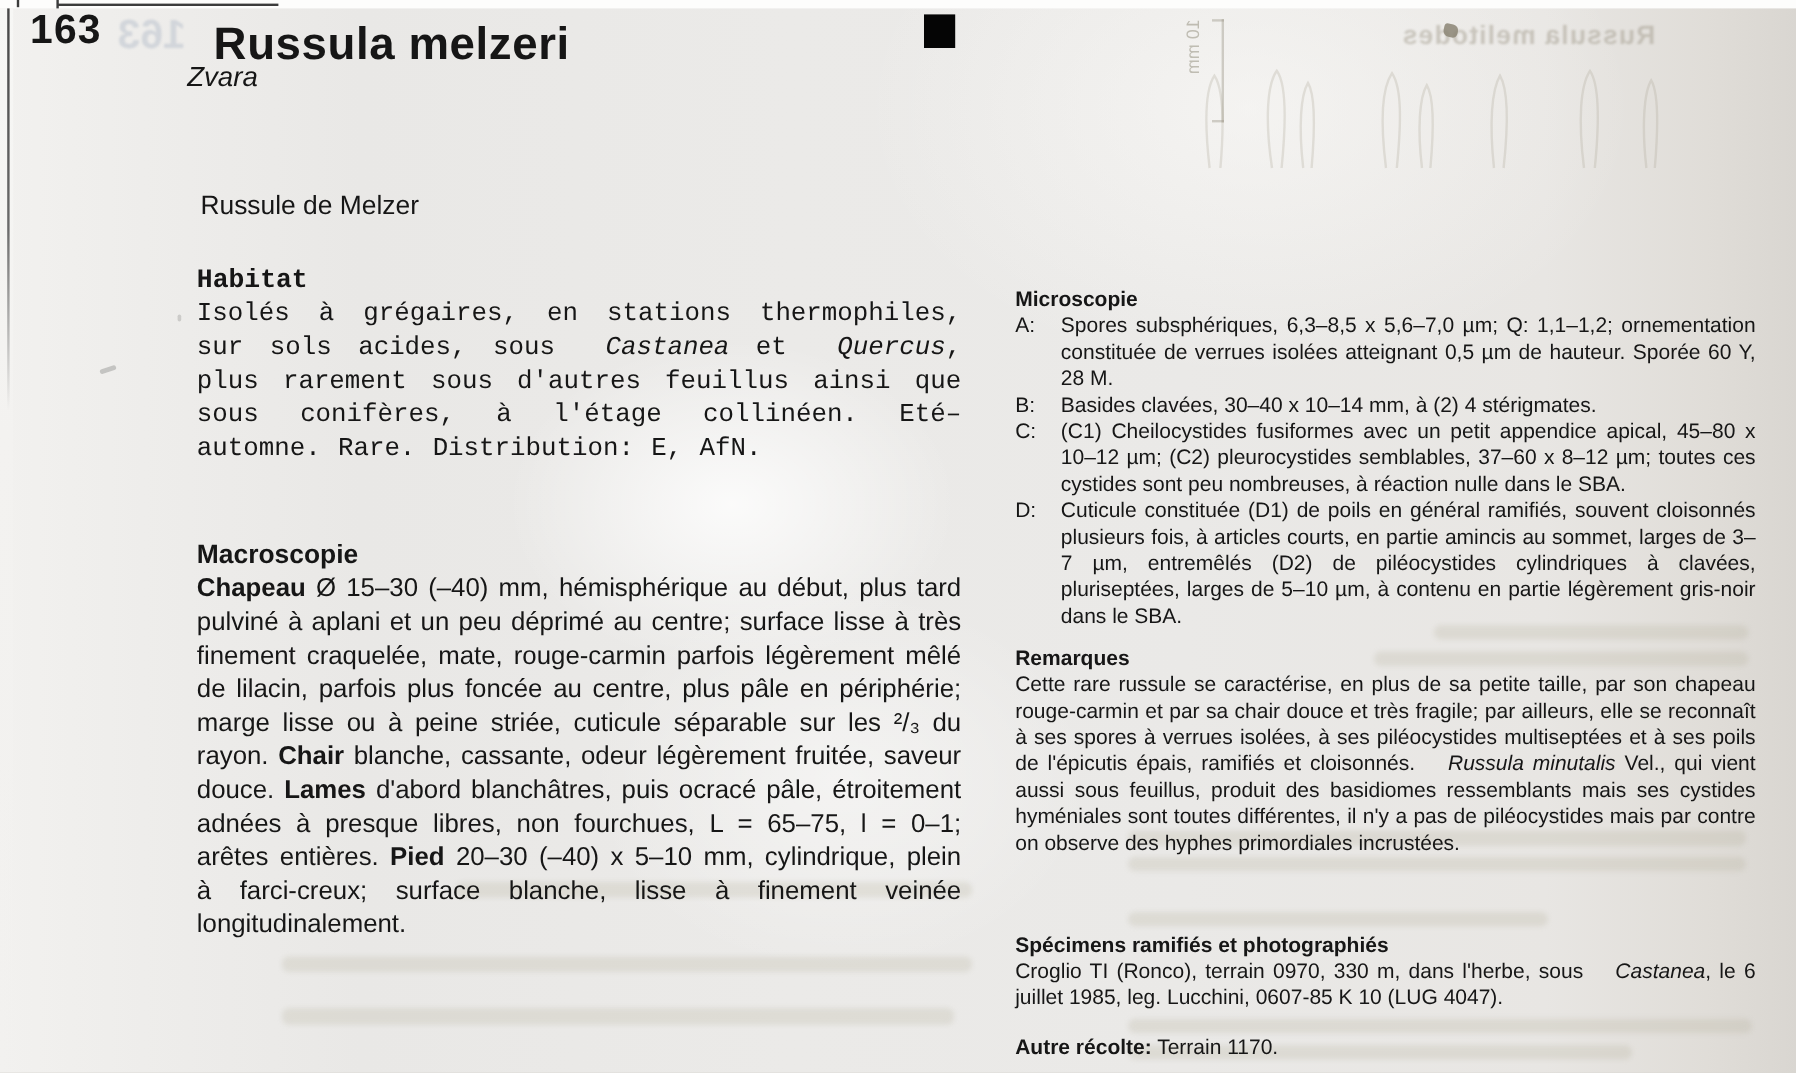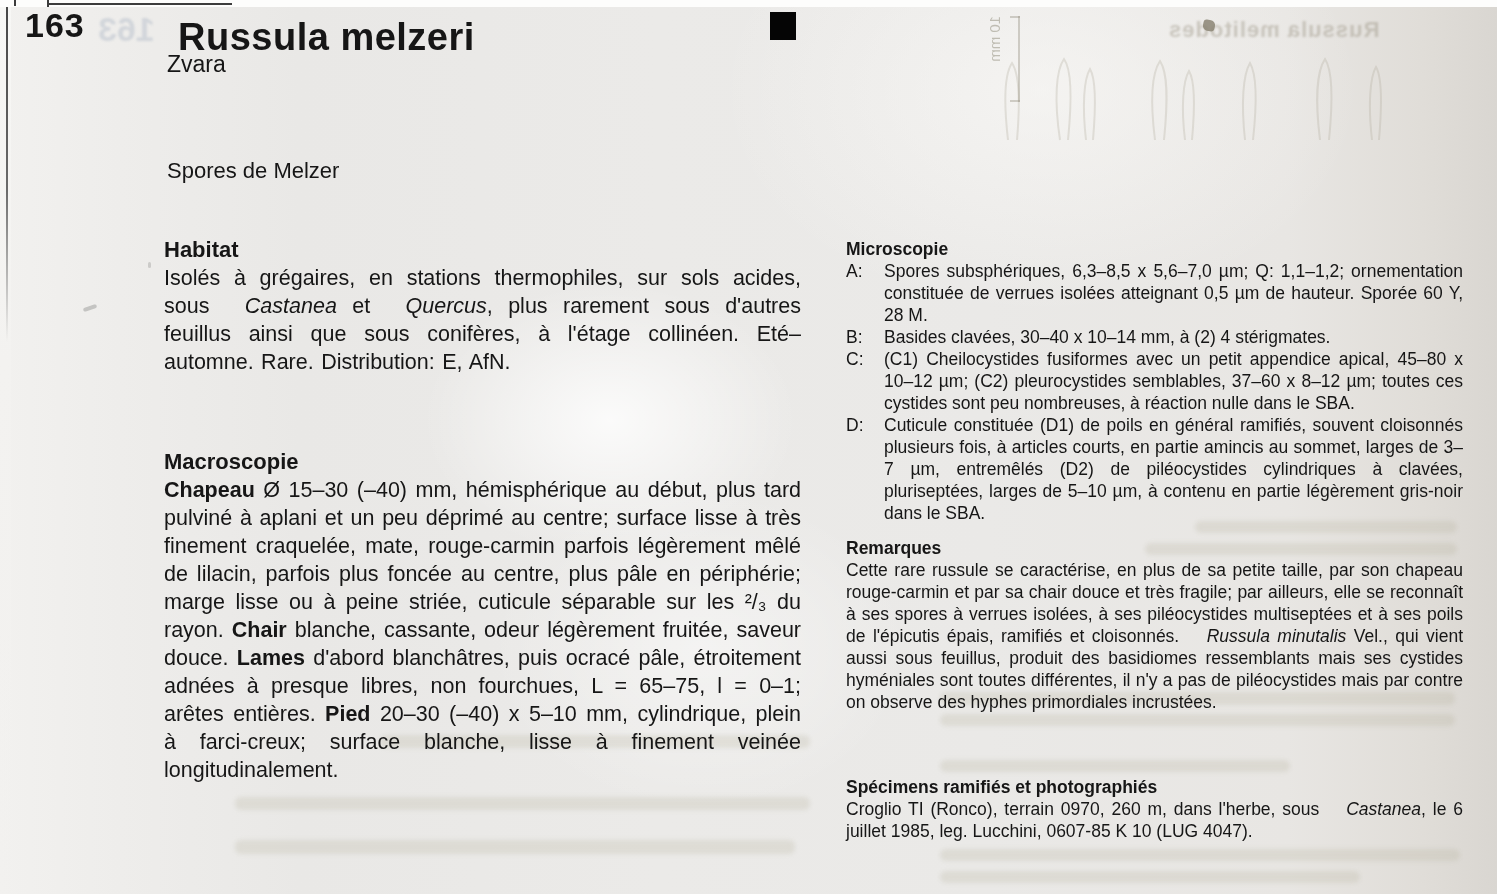--- a/index.html
+++ b/index.html
@@ -43,21 +43,21 @@
   .ghost-scale::before,.ghost-scale::after{content:"";position:absolute;left:-2px;width:10px;height:2px;background:rgba(150,145,130,0.4);}
   .ghost-scale::before{top:0;}
   .ghost-scale::after{bottom:0;}
   .ghost-svg{position:absolute;left:990px;top:45px;opacity:.5;}
   
   .page-number{position:absolute;left:25px;top:6px;font-size:34px;font-weight:bold;letter-spacing:1px;}
   .ghost-number{position:absolute;left:98px;top:10px;font-size:34px;font-weight:bold;
     color:rgba(188,195,206,0.55);transform:scaleX(-1);filter:blur(1px);}
   .title{position:absolute;left:166px;top:4px;font-size:38px;font-weight:bold;letter-spacing:0.5px;}
   .marker-square{position:absolute;left:770px;top:12px;width:26px;height:28px;background:#050505;}
-  .author{position:absolute;left:167px;top:51px;font-size:23px;}
+  .author{position:absolute;left:156px;top:51px;font-size:23px;font-style:italic;}
   .vernacular{position:absolute;left:167px;top:158px;font-size:22px;}
   
   .lcol{position:absolute;left:164px;width:637px;font-size:21.5px;line-height:28px;}
   .rcol{position:absolute;left:846px;width:617px;font-size:17.5px;line-height:22px;}
   h3{margin:0;font-size:inherit;line-height:inherit;font-weight:bold;}
   .lcol h3{font-size:22px;}
   p{margin:0;text-align:justify;}
   .lcol p{word-spacing:1.5px;}
   .b{font-weight:bold;}
   .i{font-style:italic;margin-left:20px;}
@@ -103,23 +103,23 @@
   <div class="ghost" style="left:940px;top:714px;width:515px;height:12px;"></div>
   <div class="ghost" style="left:940px;top:760px;width:350px;height:12px;"></div>
   <div class="ghost" style="left:940px;top:849px;width:520px;height:12px;"></div>
   <div class="ghost" style="left:940px;top:871px;width:420px;height:12px;"></div>
 
   <div class="page-number">163</div>
   <div class="ghost-number">163</div>
   <h1 class="title" style="margin:12px;">Russula melzeri</h1>
   <div class="marker-square"></div>
   <div class="author">Zvara</div>
-  <div class="vernacular">Spores de Melzer</div>
+  <div class="vernacular">Russule de Melzer</div>
 
-  <div class="lcol" style="top:236px;">
+  <div class="lcol" style="top:220px;font-family:Liberation Mono, monospace;">
     <h3>Habitat</h3>
     <p><span>Isolés à grégaires, en stations thermophiles, sur sols acides, sous </span><span class="i">Castanea</span><span> et </span><span class="i">Quercus</span><span>, plus rarement sous d'autres feuillus ainsi que sous conifères, à l'étage collinéen. Eté–automne. Rare. Distribution: E, AfN.</span></p>
   </div>
 
   <div class="lcol" style="top:400px;margin-top:48px;">
     <h3>Macroscopie</h3>
     <p><span class="b">Chapeau</span><span> Ø 15–30 (–40) mm, hémisphérique au début, plus tard pulviné à aplani et un peu déprimé au centre; surface lisse à très finement craquelée, mate, rouge-carmin parfois légèrement mêlé de lilacin, parfois plus foncée au centre, plus pâle en périphérie; marge lisse ou à peine striée, cuticule séparable sur les ²/₃ du rayon. </span><span class="b">Chair</span><span> blanche, cassante, odeur légèrement fruitée, saveur douce. </span><span class="b">Lames</span><span> d'abord blanchâtres, puis ocracé pâle, étroitement adnées à presque libres, non fourchues, L = 65–75, l = 0–1; arêtes entières. </span><span class="b">Pied</span><span> 20–30 (–40) x 5–10 mm, cylindrique, plein à farci-creux; surface blanche, lisse à finement veinée longitudinalement.</span></p>
   </div>
 
   <div class="rcol" style="top:238px;">
@@ -138,17 +138,20 @@
     </div>
   </div>
 
   <div class="rcol" style="top:537px;">
     <h3>Remarques</h3>
     <p><span>Cette rare russule se caractérise, en plus de sa petite taille, par son chapeau rouge-carmin et par sa chair douce et très fragile; par ailleurs, elle se reconnaît à ses spores à verrues isolées, à ses piléocystides multiseptées et à ses poils de l'épicutis épais, ramifiés et cloisonnés. </span><span class="i">Russula minutalis</span><span> Vel., qui vient aussi sous feuillus, produit des basidiomes ressemblants mais ses cystides hyméniales sont toutes différentes, il n'y a pas de piléocystides mais par contre on observe des hyphes primordiales incrustées.</span></p>
   </div>
 
   <div class="rcol" style="top:776px;">
     <h3>Spécimens ramifiés et photographiés</h3>
-    <p><span>Croglio TI (Ronco), terrain 0970, 260 m, dans l'herbe, sous </span><span class="i">Castanea</span><span>, le 6 juillet 1985, leg. Lucchini, 0607-85 K 10 (LUG 4047).</span></p>
+    <p><span>Croglio TI (Ronco), terrain 0970, 330 m, dans l'herbe, sous </span><span class="i">Castanea</span><span>, le 6 juillet 1985, leg. Lucchini, 0607-85 K 10 (LUG 4047).</span></p>
   </div>
 
+  <div class="rcol" style="top:861px;">
+    <p><span class="b">Autre récolte:</span><span> Terrain 1170.</span></p>
+  </div>
 
 </div>
 
 </body></html>

